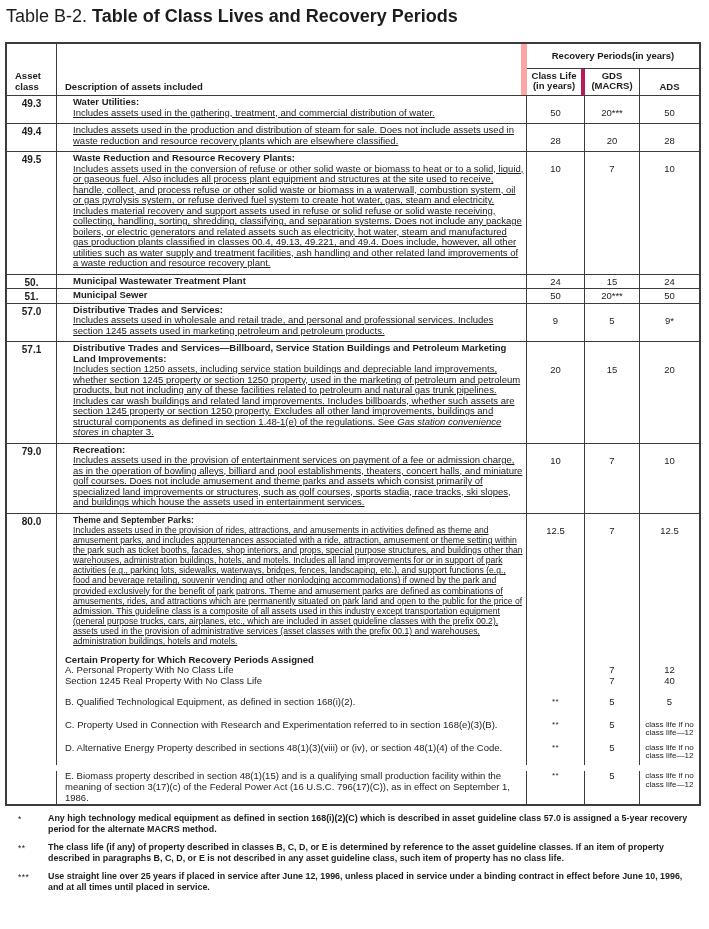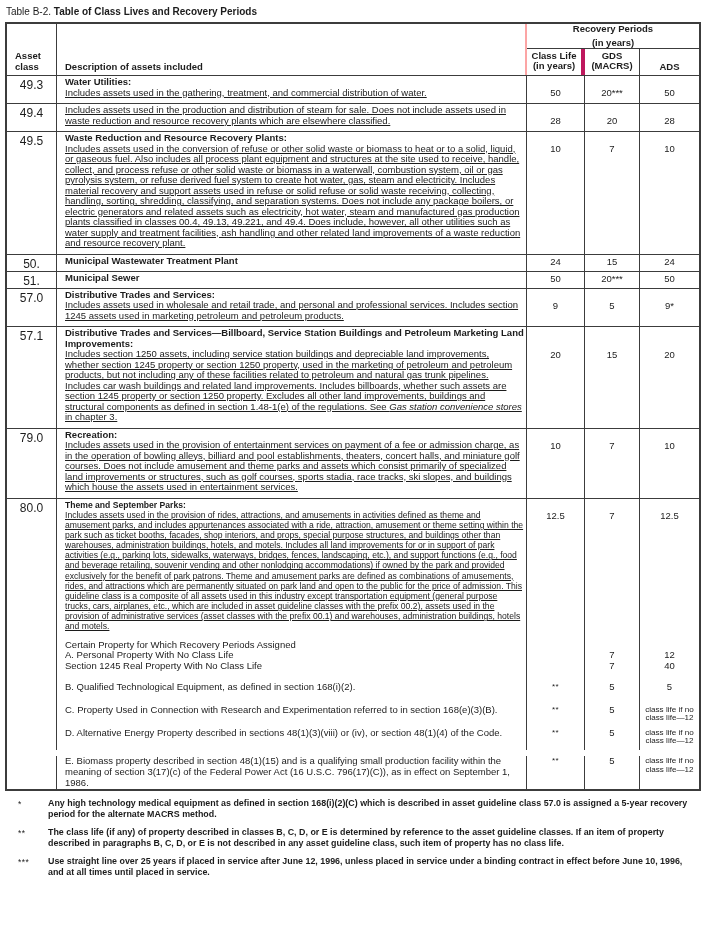--- a/index.html
+++ b/index.html
@@ -5,21 +5,21 @@
   html, body { margin: 0; padding: 0; background: #ffffff; }
   body {
     width: 709px;
     font-family: "Liberation Sans", sans-serif;
     color: #1c1c1c;
     -webkit-font-smoothing: antialiased;
   }
   .page { padding: 4px 7px 6px 5px; width: 697px; }
 
   
-  .doc-title { font-size: 10px; margin: 2px 0 5px 1px; white-space: nowrap; }
+  .doc-title { font-size: 18px; margin: 2px 0 15px 1px; white-space: nowrap; }
   .doc-title .t-main { font-weight: bold; }
 
   
   .tbl { width: 696px; border: 2px solid #3c3c3c; box-sizing: border-box; }
 
   
   .r {
     display: grid;
     grid-template-columns: 50px 470px 58px 55px 59px;
     border-top: 1px solid #3c3c3c;
@@ -28,41 +28,41 @@
   .r > div:not(:last-child) { border-right: 1px solid #3c3c3c; }
 
   
   .hdr {
     display: grid;
     grid-template-columns: 50px 470px 58px 55px 59px;
     grid-template-rows: 25px 26px;
   }
   .hdr > div { box-sizing: border-box; font-weight: bold; font-size: 9.5px; line-height: 10.5px; }
   .h-ac   { grid-column: 1; grid-row: 1 / 3; border-right: 1px solid #3c3c3c; display: flex; align-items: flex-end; padding: 0 12px 3px 8px; }
-  .h-desc { grid-column: 2; grid-row: 1 / 3; border-right: 2px solid #fca5a5; display: flex; align-items: flex-end; padding: 12px 4px 3px 8px; }
-  .h-grp  { grid-column: 3 / 6; grid-row: 1; border-bottom: 1px solid #3c3c3c; display: flex; flex-direction: column; justify-content: space-between; align-items: center; text-align: center; }
+  .h-desc { grid-column: 2; grid-row: 1 / 3; border-right: 6px solid #fca5a5; display: flex; align-items: flex-end; padding: 12px 4px 3px 8px; }
+  .h-grp  { grid-column: 3 / 6; grid-row: 1; border-bottom: 1px solid #3c3c3c; display: flex; flex-direction: row; justify-content: center; align-items: center; text-align: center; }
   .h-cl   { grid-column: 3; grid-row: 2; border-right: 4px solid #be185d; display: flex; align-items: center; justify-content: center; text-align: center; padding-bottom: 2px; }
   .h-gds  { grid-column: 4; grid-row: 2; border-right: 1px solid #3c3c3c; display: flex; align-items: center; justify-content: center; text-align: center; padding-bottom: 2px; }
   .h-ads  { grid-column: 5; grid-row: 2; display: flex; align-items: flex-end; justify-content: center; text-align: center; padding-bottom: 3px; }
 
   
-  .ac { font-weight: normal; font-size: 12px; text-align: center; padding-top: 2px; }
-  .desc { padding: 1px 2px 5px 8px; font-size: 9.5px; line-height: 10.5px; }
+  .ac { font-weight: bold; font-size: 10px; text-align: center; padding-top: 2px; }
+  .desc { padding: 1px 2px 5px 8px; font-size: 9.5px; line-height: 10.5px; margin-left: 8px; }
   .rt { font-weight: bold; display: block; }
   .rb { display: inline; text-decoration: underline; }
   .compact .desc { padding-bottom: 2px; }
   .small-type .desc { font-size: 8.6px; line-height: 10.15px; padding-bottom: 6px; }
   .vc { text-align: center; font-size: 9.5px; line-height: 10.5px; padding-top: 2px; }
   .vc .vpad1 { display: block; padding-top: 10px; }
   .vc .vpad2 { display: block; padding-top: 21px; }
 
   
   .sub { border-top: none; }
   .sub .sdesc { padding: 0 6px 0 8px; font-size: 9.5px; line-height: 10.8px; }
-  .sub .shead { font-weight: normal; }
+  .sub .shead { font-weight: bold; }
   .sub .svc { text-align: center; font-size: 9.5px; line-height: 10.8px; }
   .sub .sym { font-size: 8px; letter-spacing: 0.5px; vertical-align: 1px; }
   .sub .ads-small { font-size: 8.1px; line-height: 8.6px; text-align: center; padding: 1px 2px 0 2px; }
   .r.cp-top > div { padding-top: 2px; }
   .g10 > div { padding-bottom: 10px; }
   .g12 > div { padding-bottom: 12px; }
   .gend > div { padding-bottom: 13px; margin-top: 6px; }
 
   
   .fns { margin: 7px 0 0 13px; }

